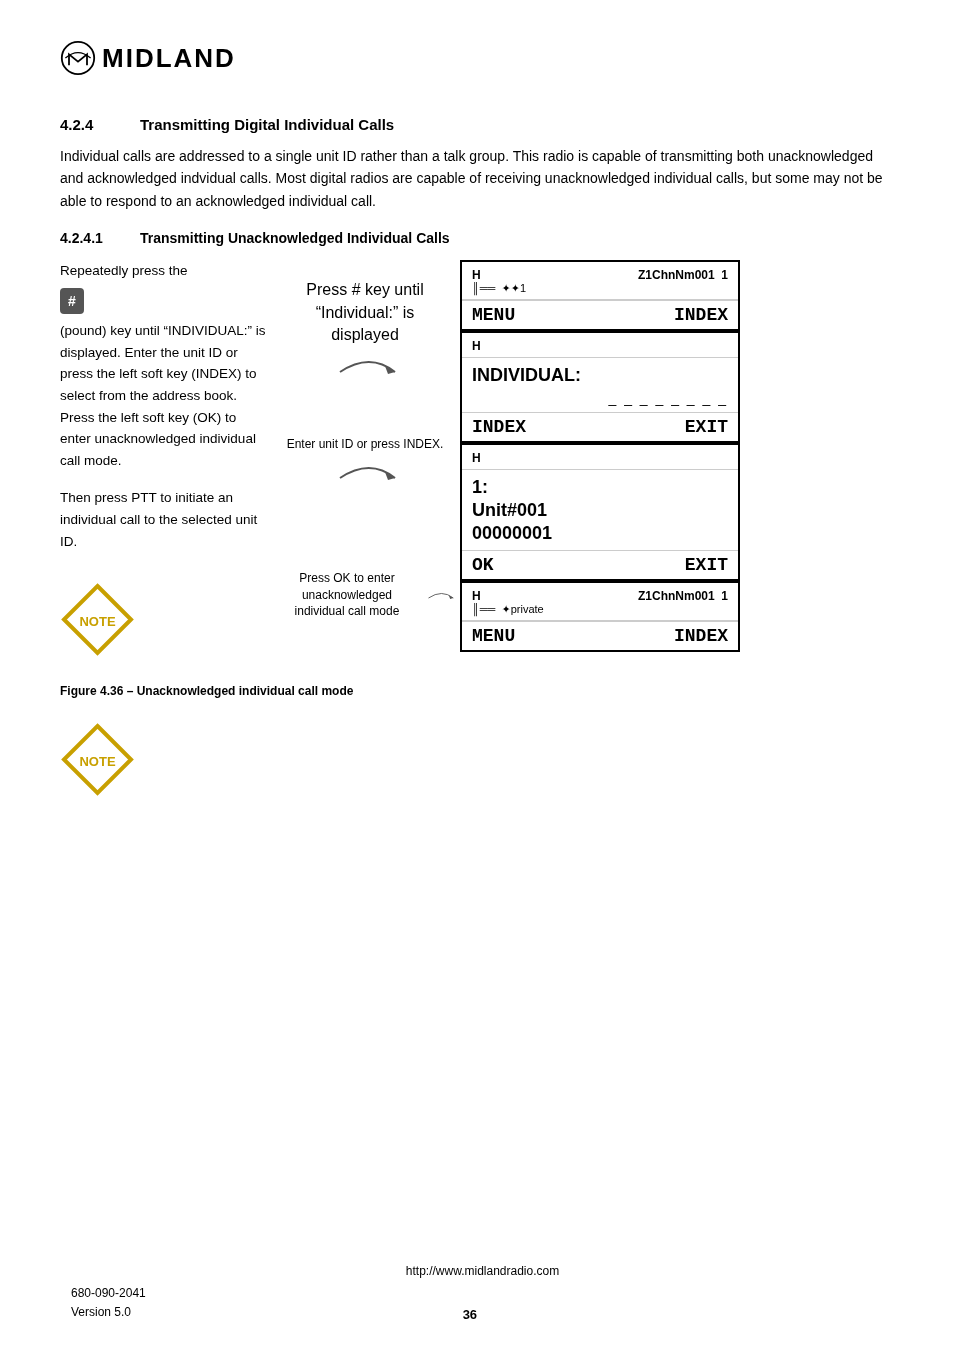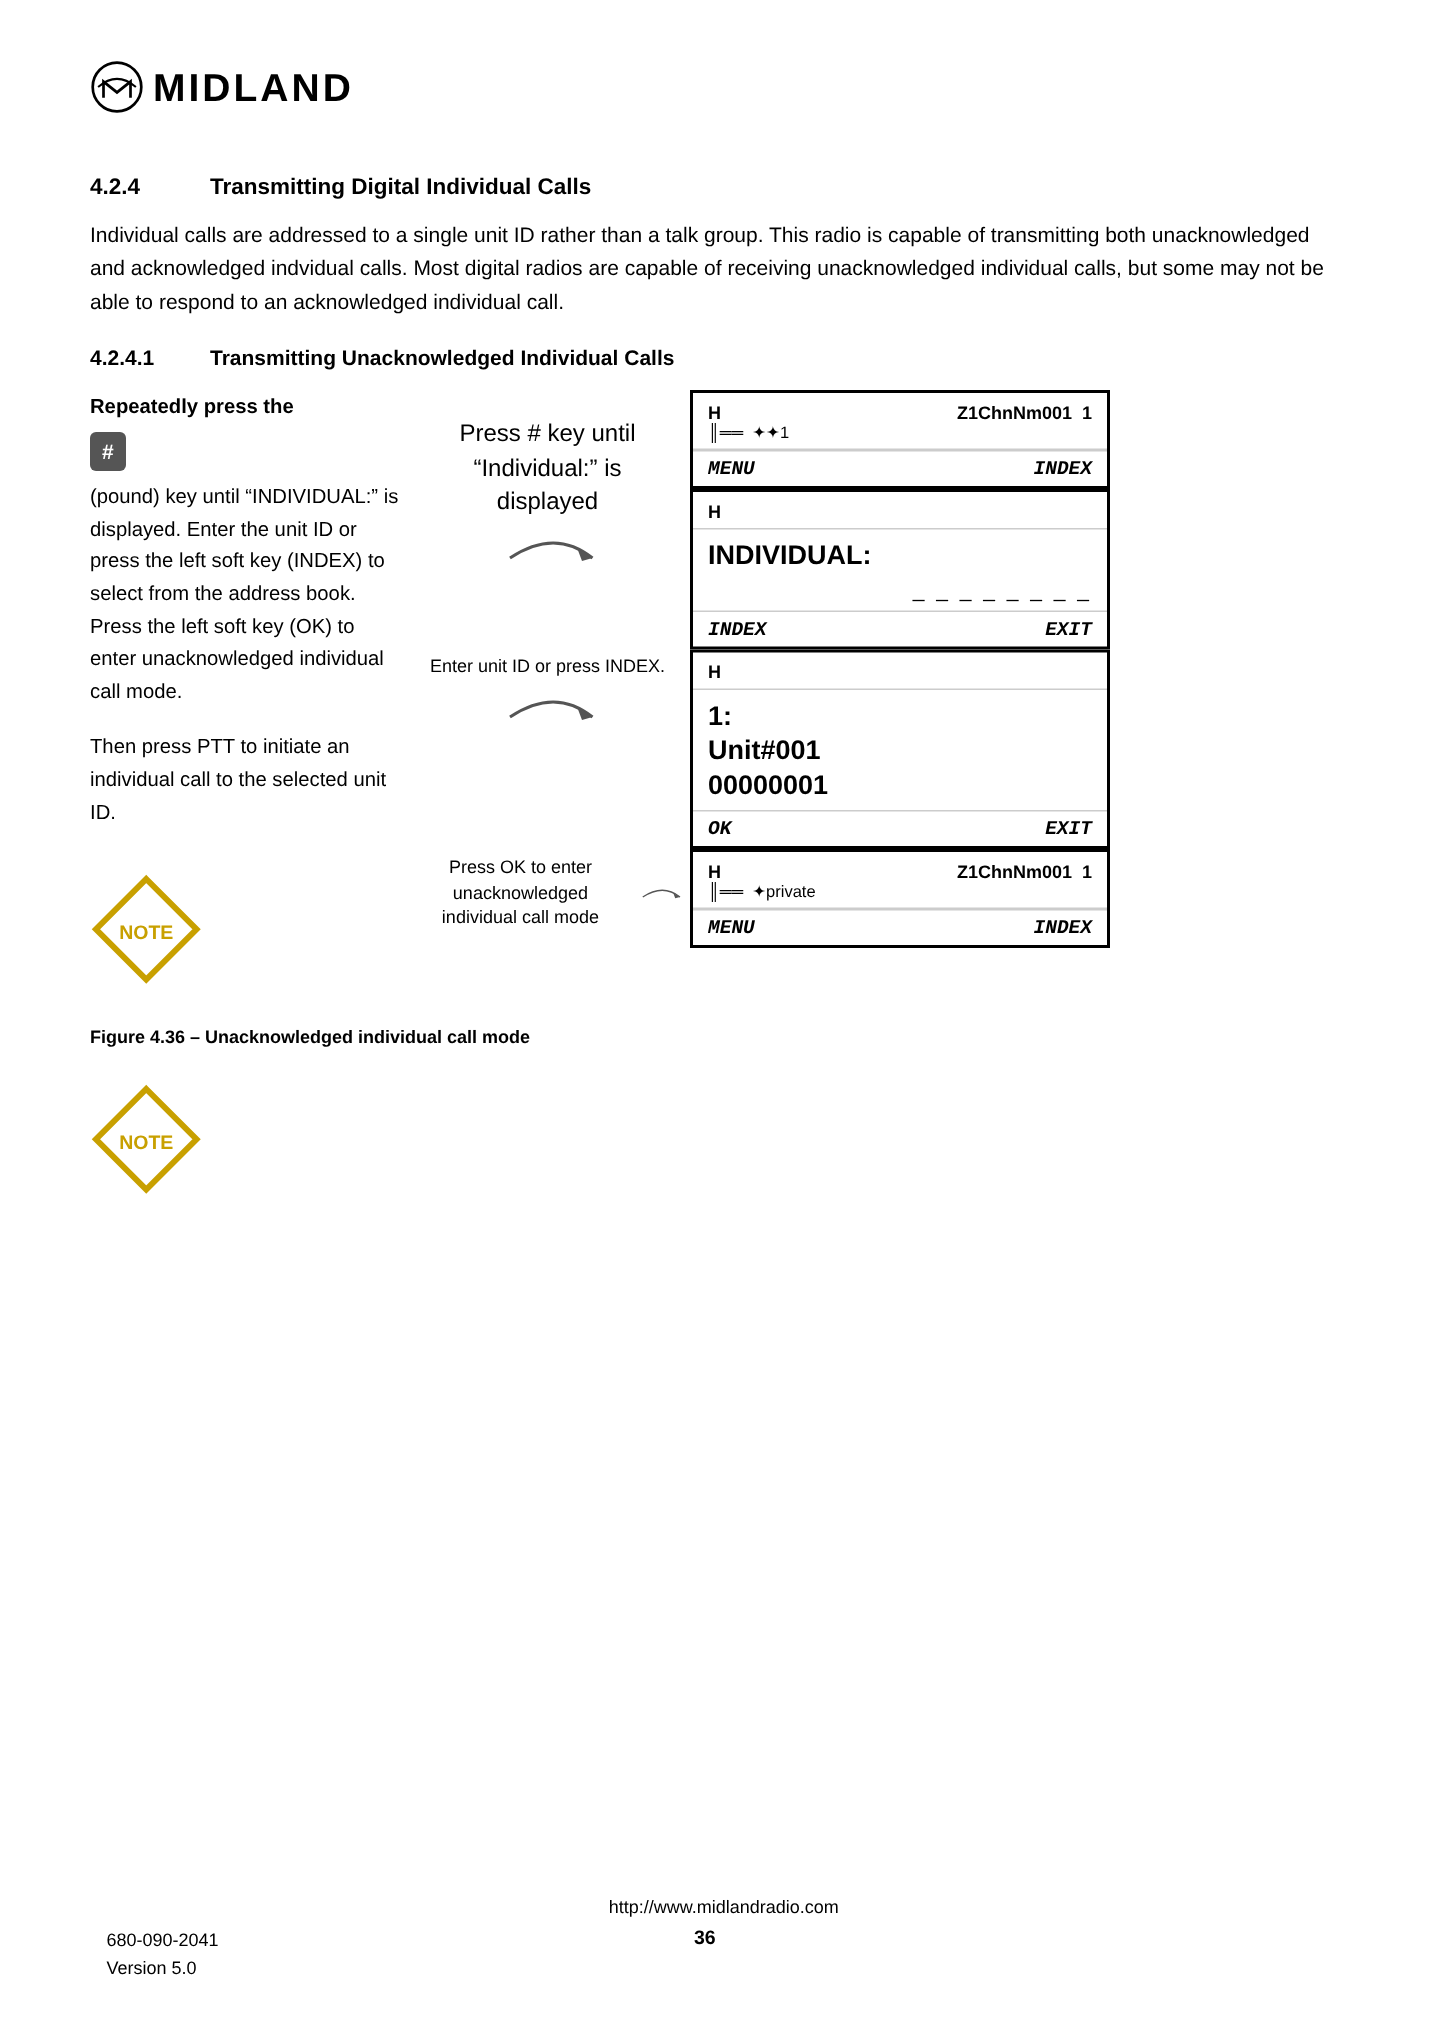--- a/index.html
+++ b/index.html
@@ -139,24 +139,23 @@
       margin: 2px 0;
       text-align: right;
     }
     .rs-bottom {
       padding: 4px 10px;
       display: flex;
       justify-content: space-between;
       border-top: 1px solid #ccc;
     }
     .rs-softkey {
-      font-size: 13px;
+      font-size: 18px;
       font-weight: bold;
       font-family: 'Courier New', monospace;
-      font-style: italic;
     }
     
     .figure-caption {
       font-size: 12px;
       margin-top: 8px;
       margin-bottom: 24px;
     }
     .figure-caption strong {
       font-weight: bold;
     }
@@ -173,20 +172,21 @@
       display: flex;
       flex-direction: column;
       align-items: center;
       padding-left: 11px;
     }
     .footer-bottom {
       display: flex;
       justify-content: space-between;
       width: 100%;
       padding: 0 60px;
+      align-items: flex-end;
     }
     .footer-left {
       font-size: 12px;
       line-height: 1.6;
     }
     .footer-center {
       font-size: 13px;
       font-weight: bold;
     }
     .footer-url {
@@ -240,21 +240,21 @@
   <div class="body-text">Individual calls are addressed to a single unit ID rather than a talk group. This radio is capable of transmitting both unacknowledged and acknowledged indvidual calls. Most digital radios are capable of receiving unacknowledged individual calls, but some may not be able to respond to an acknowledged individual call.</div>
 
   <div class="sub-heading">
     <span class="sub-num">4.2.4.1</span>
     <span>Transmitting Unacknowledged Individual Calls</span>
   </div>
 
   <div class="figure-area">
 
     <div class="left-col">
-      <p style="margin-bottom:4px;font-weight:bold;">Repeatedly press the</p>
+      <p style="margin-bottom:4px;">Repeatedly press the</p>
       <span class="pound-key">#</span>
       <p style="margin-top:4px; margin-bottom:16px;">(pound) key until “INDIVIDUAL:” is displayed. Enter the unit ID or press the left soft key (INDEX) to select from the address book. Press the left soft key (OK) to enter unacknowledged individual call mode.</p>
       <p style="margin-bottom:20px;">Then press PTT to initiate an individual call to the selected unit ID.</p>
 
       
       <div class="diamond-note" style="margin-top:10px;">
         <svg width="75" height="75" viewBox="0 0 75 75">
           <polygon points="37.5,4 71,37.5 37.5,71 4,37.5" fill="#fff" stroke="#c8a000" stroke-width="4"></polygon>
           <text x="37.5" y="44" text-anchor="middle" font-size="13" font-weight="bold" fill="#c8a000" font-family="Arial">NOTE</text>
         </svg>

